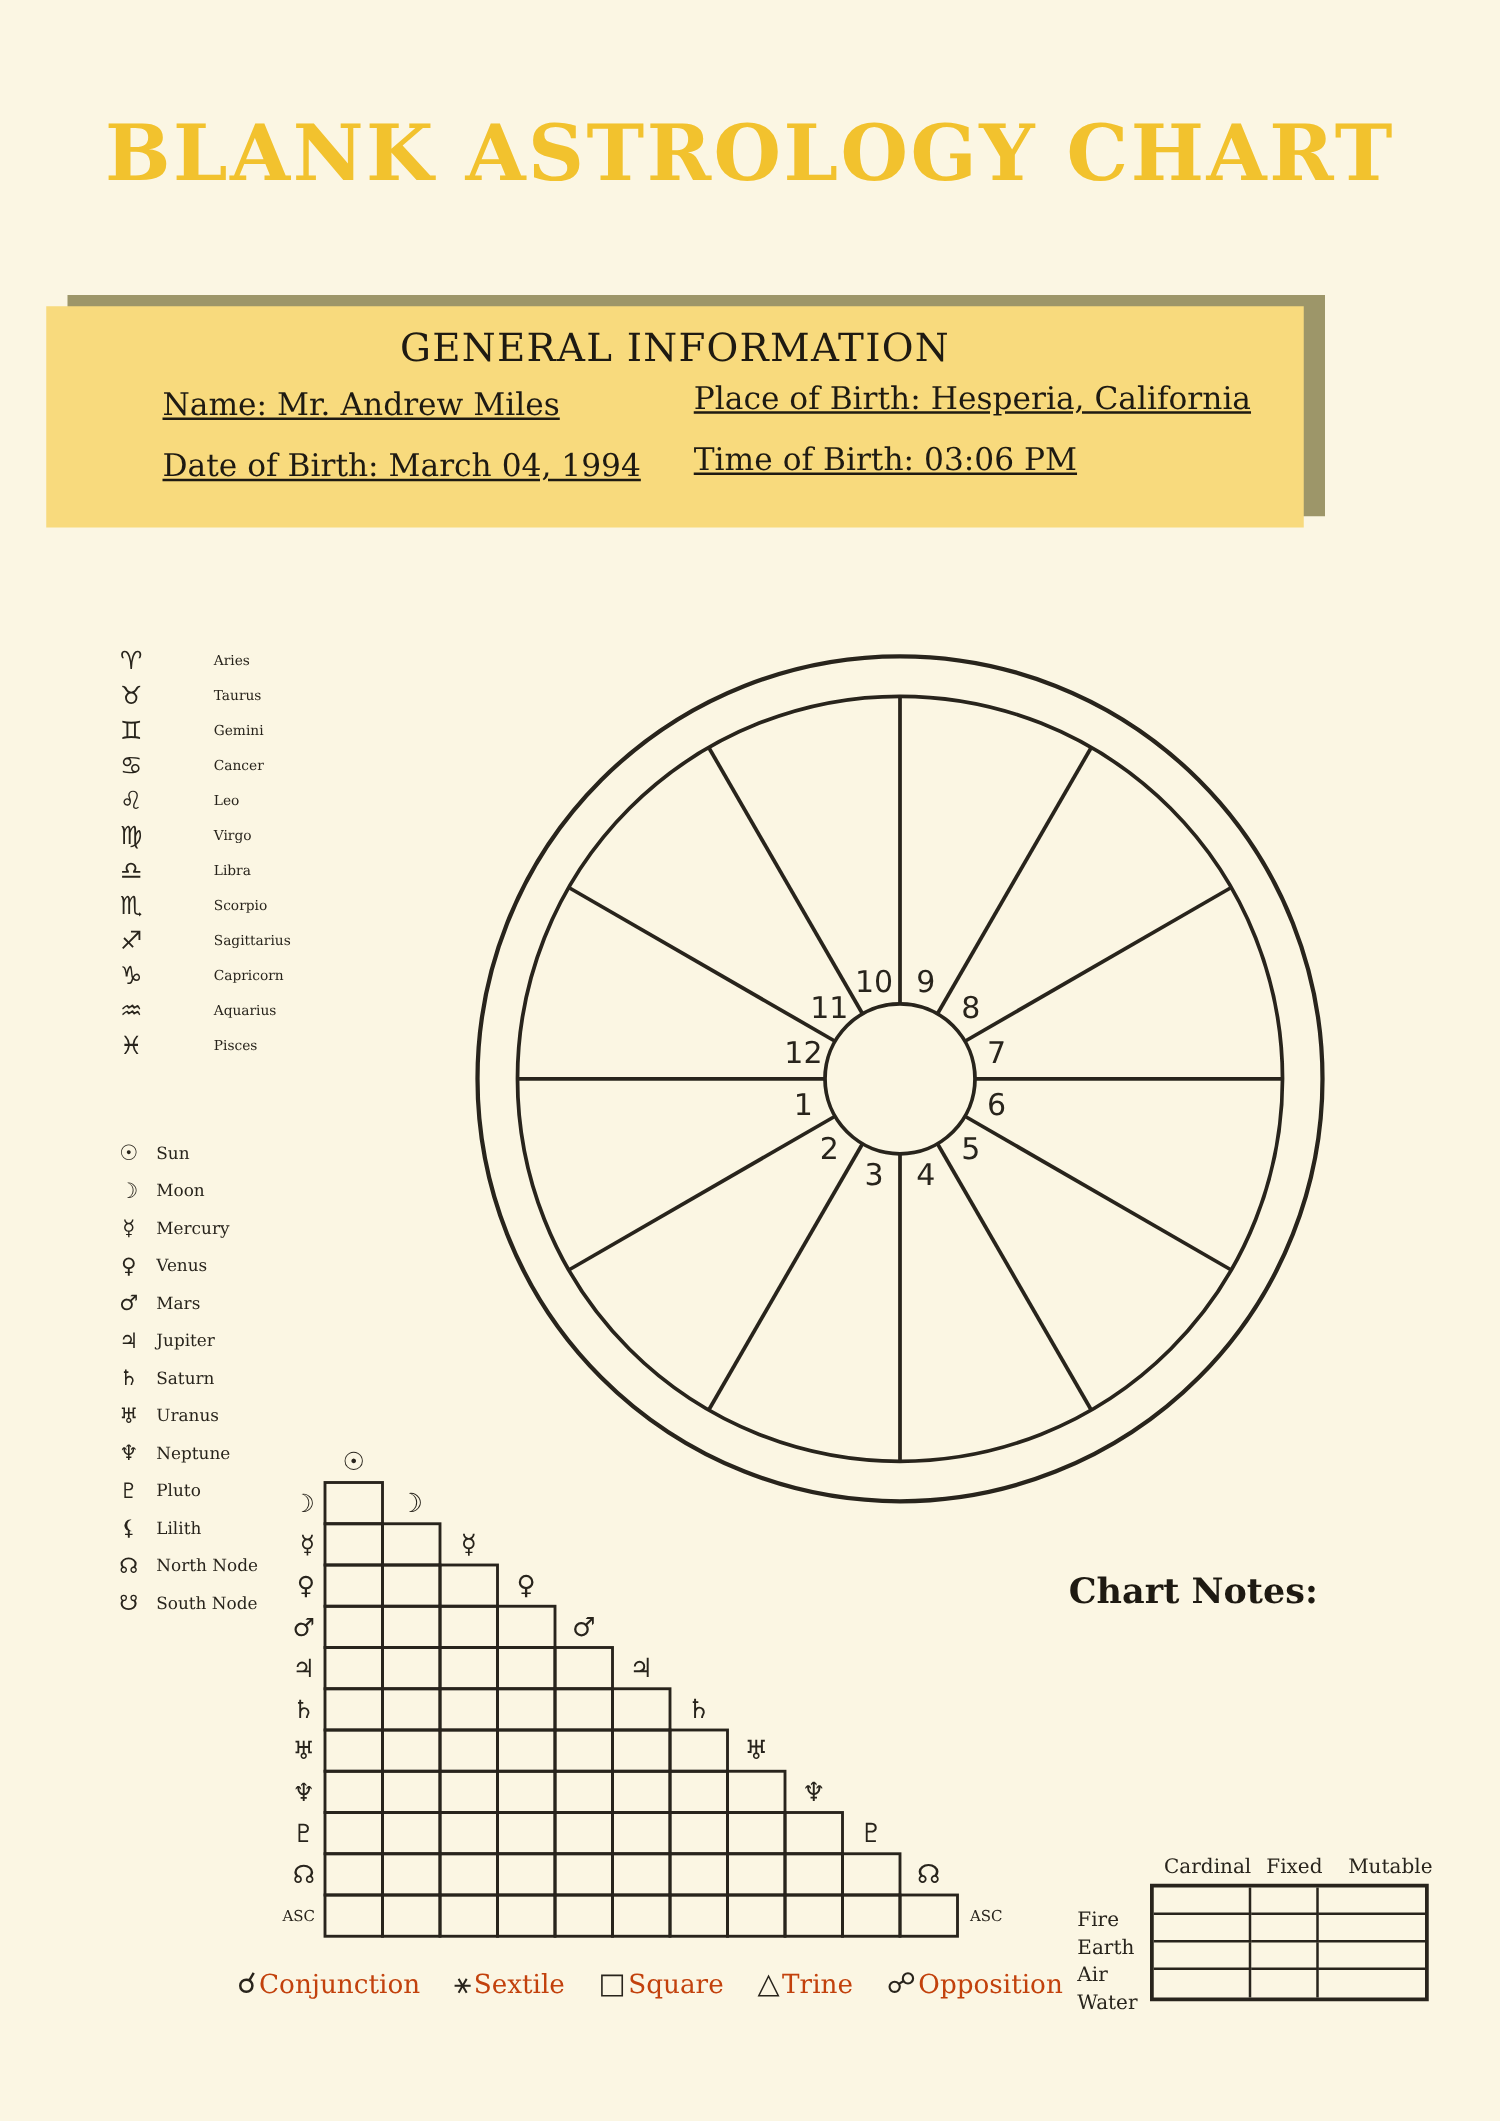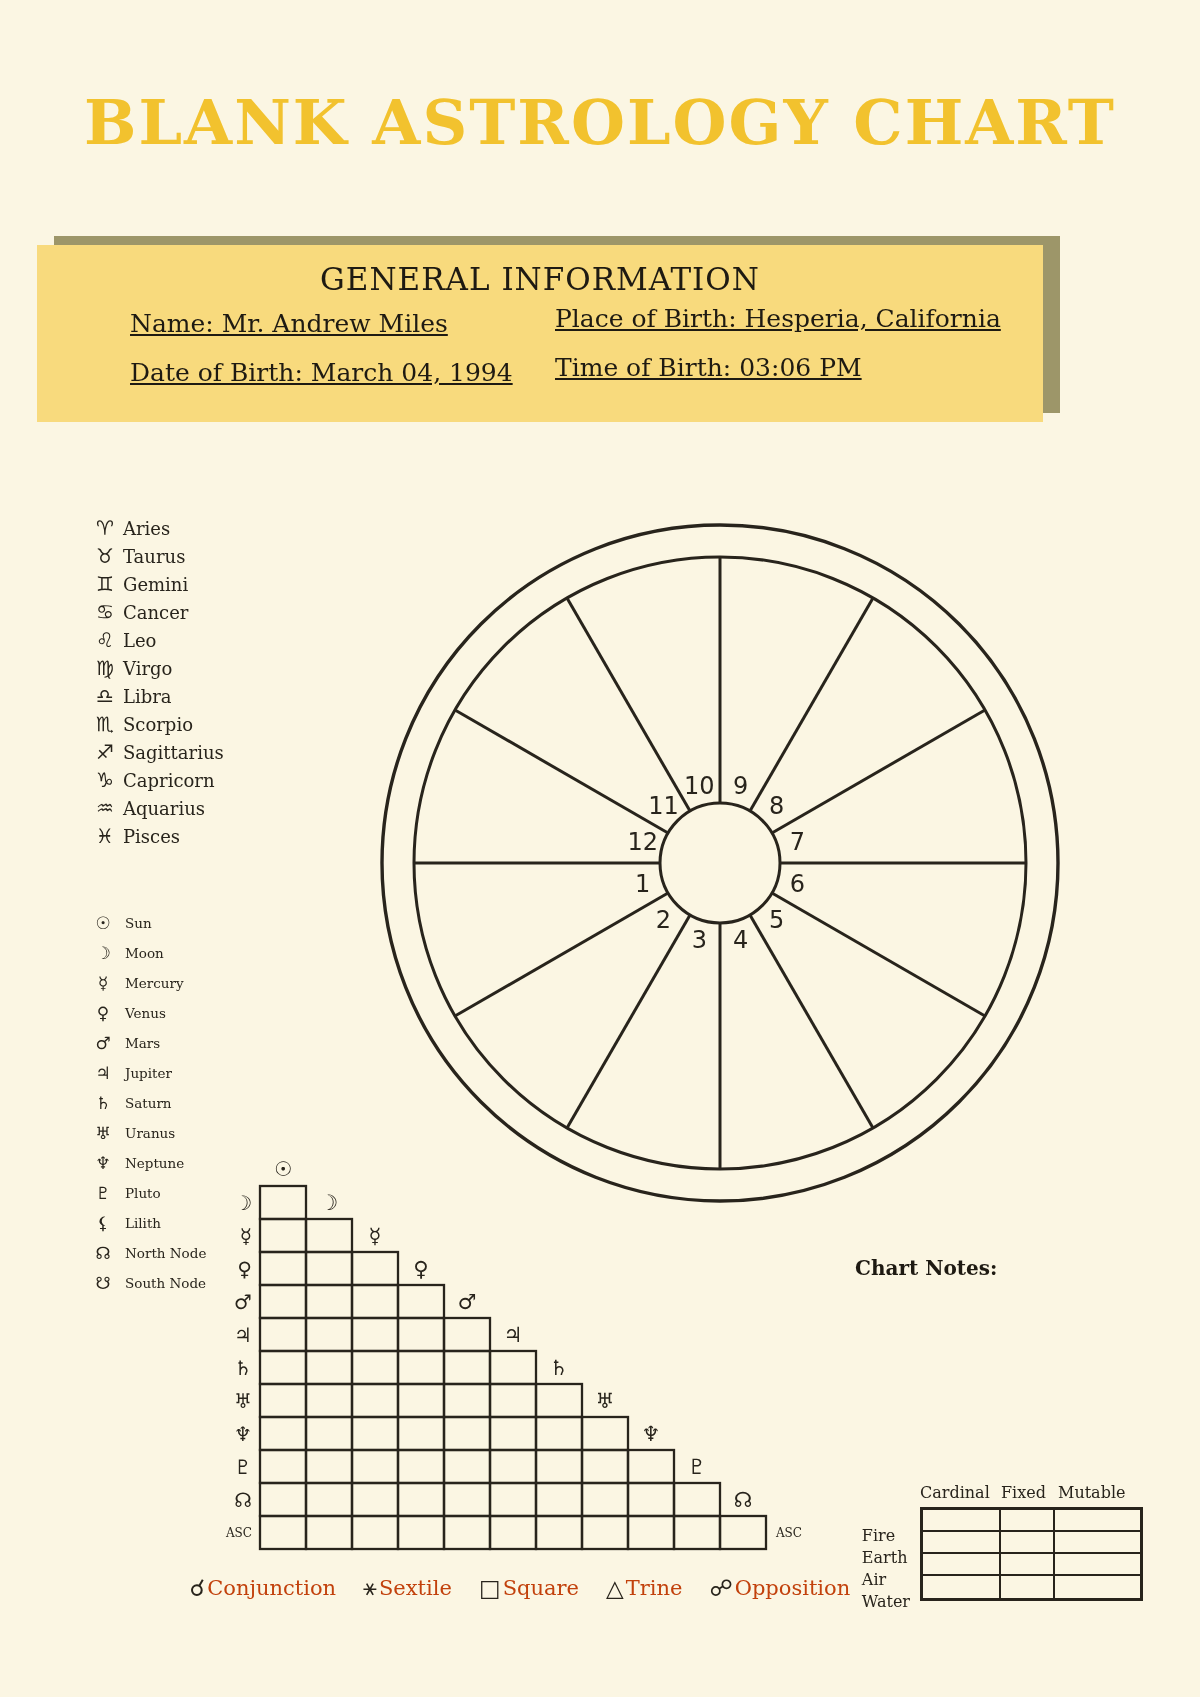--- a/index.html
+++ b/index.html
@@ -31,39 +31,39 @@
   .zlist{left:90px; top:514px;}
   .plist{left:90px; top:908px;}
   .leg-row{display:flex; align-items:center;}
   .zlist .leg-row{height:28px;}
   .plist .leg-row{height:30px;}
   .leg-icon{display:inline-block; text-align:center;
     font-family:"DejaVu Sans","Liberation Sans",sans-serif; color:#28241c;}
   .zlist .leg-icon{width:30px; font-size:20px;}
   .plist .leg-icon{width:26px; font-size:17px;}
   .leg-label{color:#28241c;}
-  .zlist .leg-label{font-size:18px; padding-left:3px;}
+  .zlist .leg-label{font-size:11px; padding-left:3px;margin-left:48px;}
   .plist .leg-label{font-size:13.5px; padding-left:9px;}
   
   .wheel-svg{position:absolute; left:370px; top:513px;}
   .grid-svg{position:absolute; left:190px; top:1138px;}
   svg text{fill:#28241c;}
   
-  .chart-notes{position:absolute; left:855px; top:1256px; font-size:20px; font-weight:bold; color:#1e1a12;}
+  .chart-notes{position:absolute; left:855px; top:1256px; font-size:28px; font-weight:bold; color:#1e1a12;}
   
   .legend{position:absolute; left:190px; top:1574px; width:660px;
     display:flex; justify-content:center; align-items:center; gap:27px; white-space:nowrap;}
   .legend-item{display:flex; align-items:center;}
   .legend-sym{font-family:"DejaVu Sans","Liberation Sans",sans-serif; font-size:23px; color:#28241c; padding-right:2px;}
   .legend-lab{font-size:21px; color:#c2410c;}
   
   .mtable{position:absolute; left:920px; top:1507px; width:226px;}
   .mtable-headers{position:absolute; left:0; top:-24px; width:226px;
     display:grid; grid-template-columns:81px 57px 88px;}
-  .mtable-headers div{text-align:left; font-size:16px; color:#28241c;}
+  .mtable-headers div{text-align:right; font-size:16px; color:#28241c;}
   .mtable-labels{position:absolute; right:calc(100% + 10px); top:18px; display:flex; flex-direction:column; align-items:flex-start;}
   .mtable-labels div{height:22px; line-height:22px; font-size:16px; color:#28241c; white-space:nowrap;}
   .mtable-grid{display:grid; grid-template-columns:78px 54px 85px; grid-auto-rows:22px;
     border:3px solid #28241c; width:217px;}
   .mtable-grid .cell{box-sizing:border-box; border-right:2.5px solid #28241c; border-bottom:2.5px solid #28241c;}
   .mtable-grid .cell.last-col{border-right:none;}
   .mtable-grid .cell.last-row{border-bottom:none;}
 </style>
 </head>
 <body>

